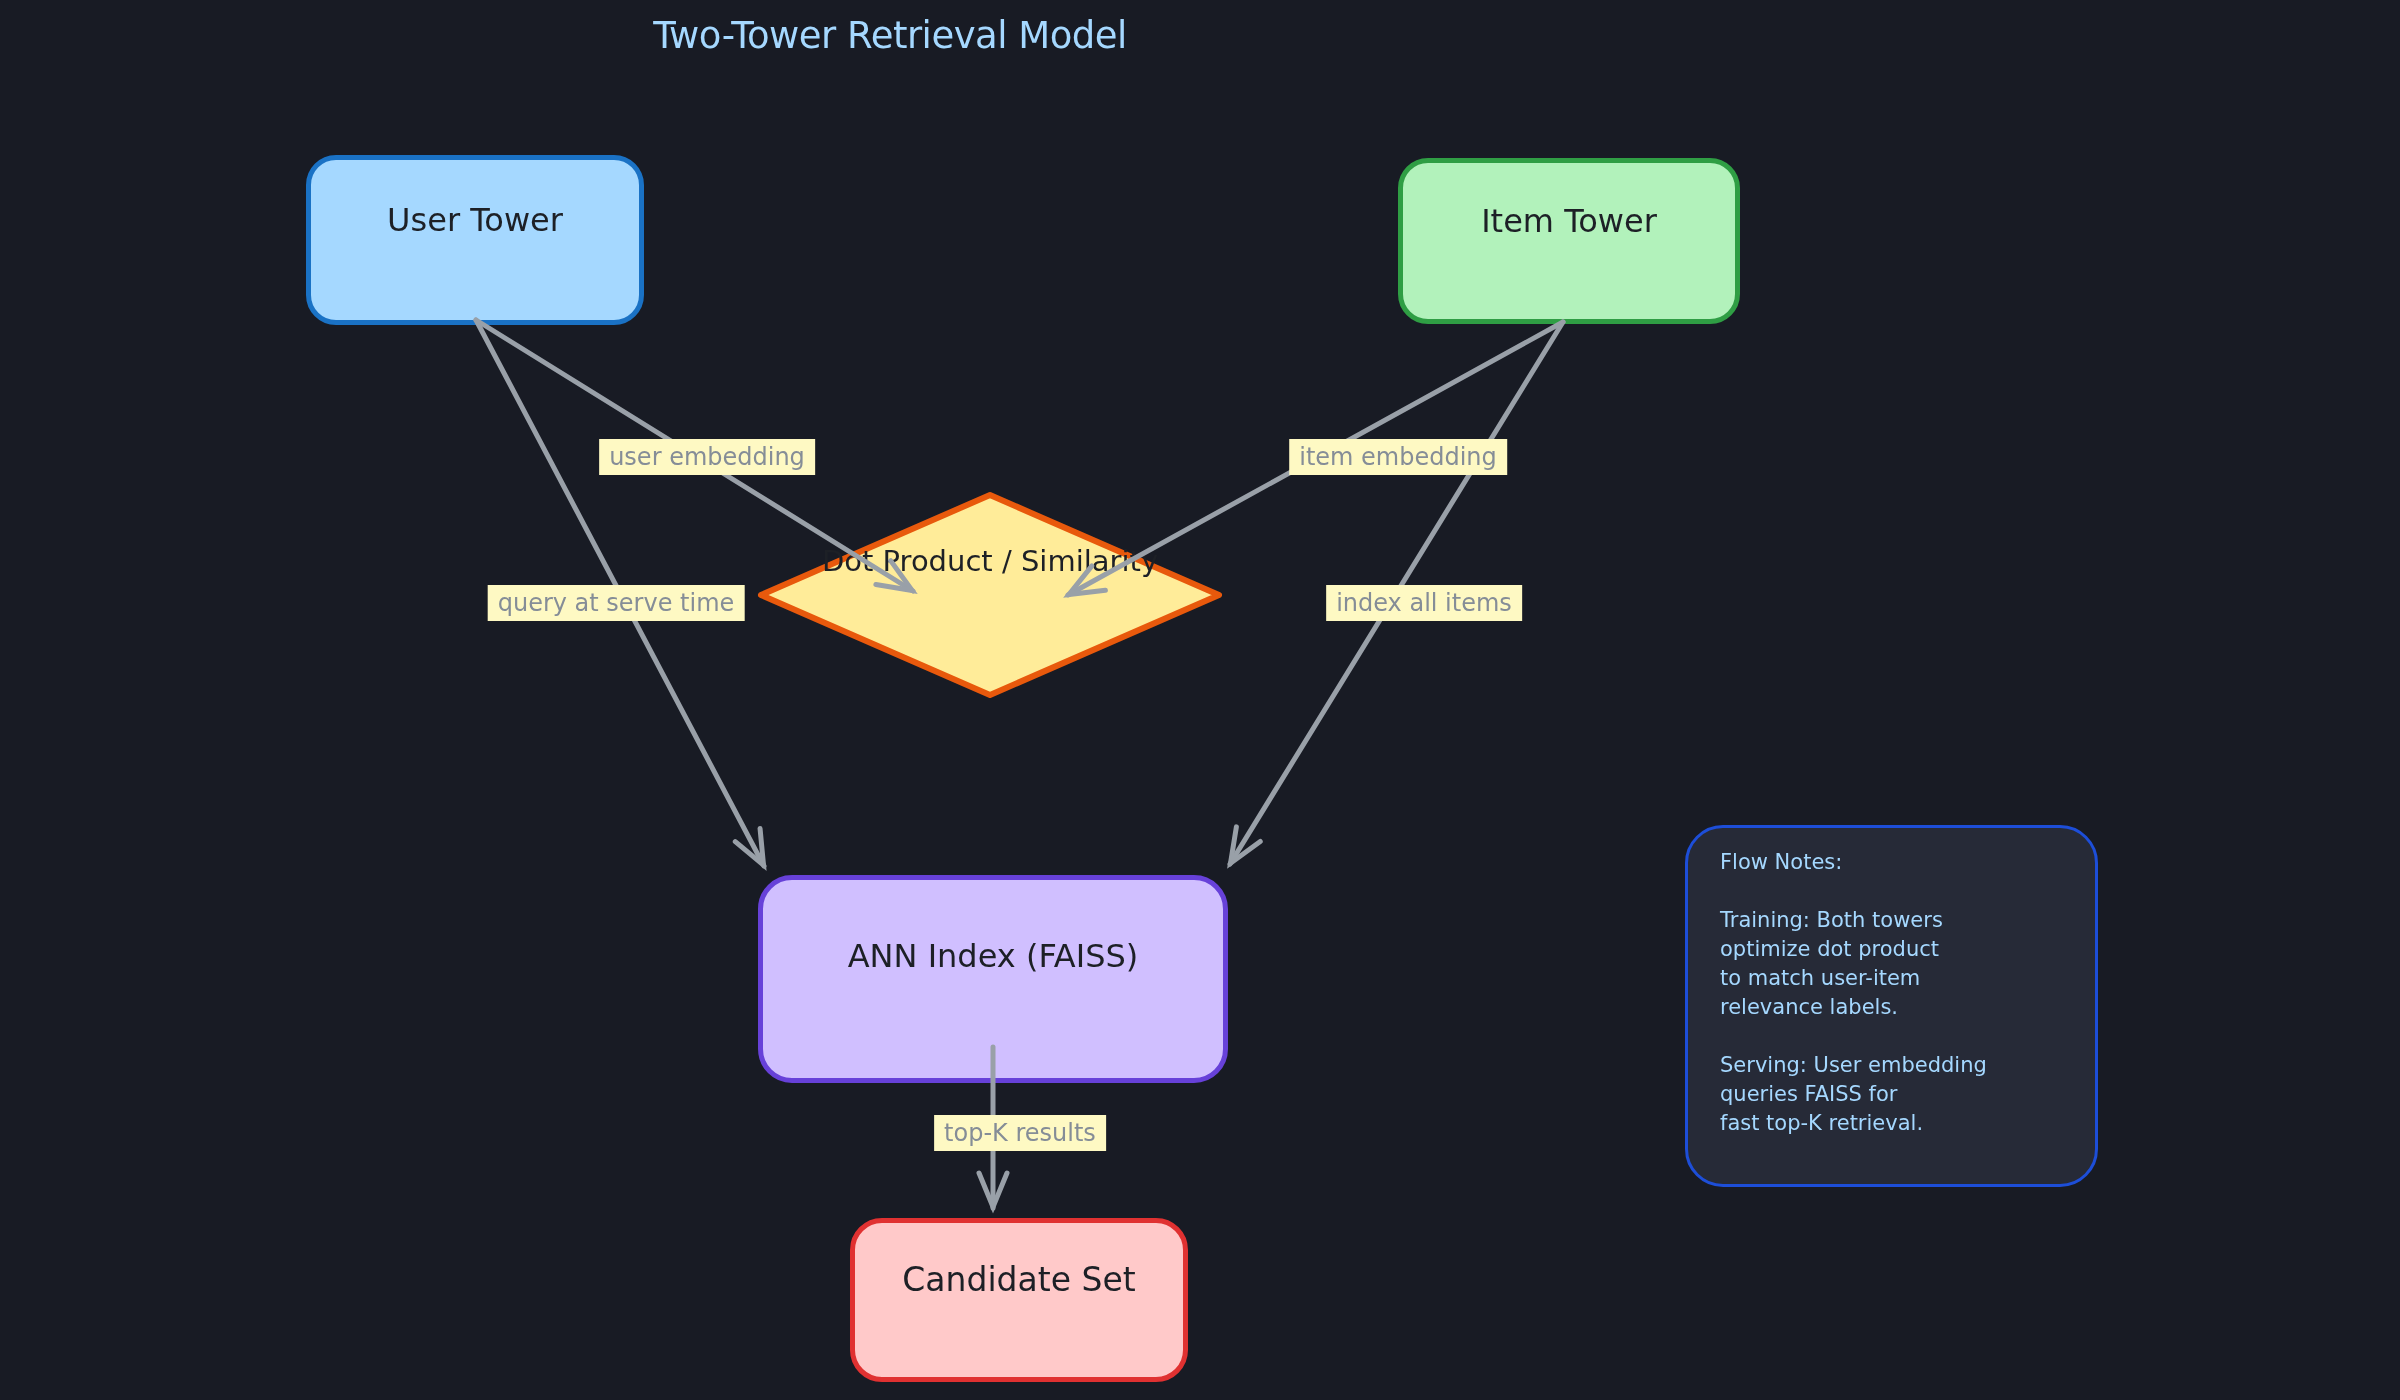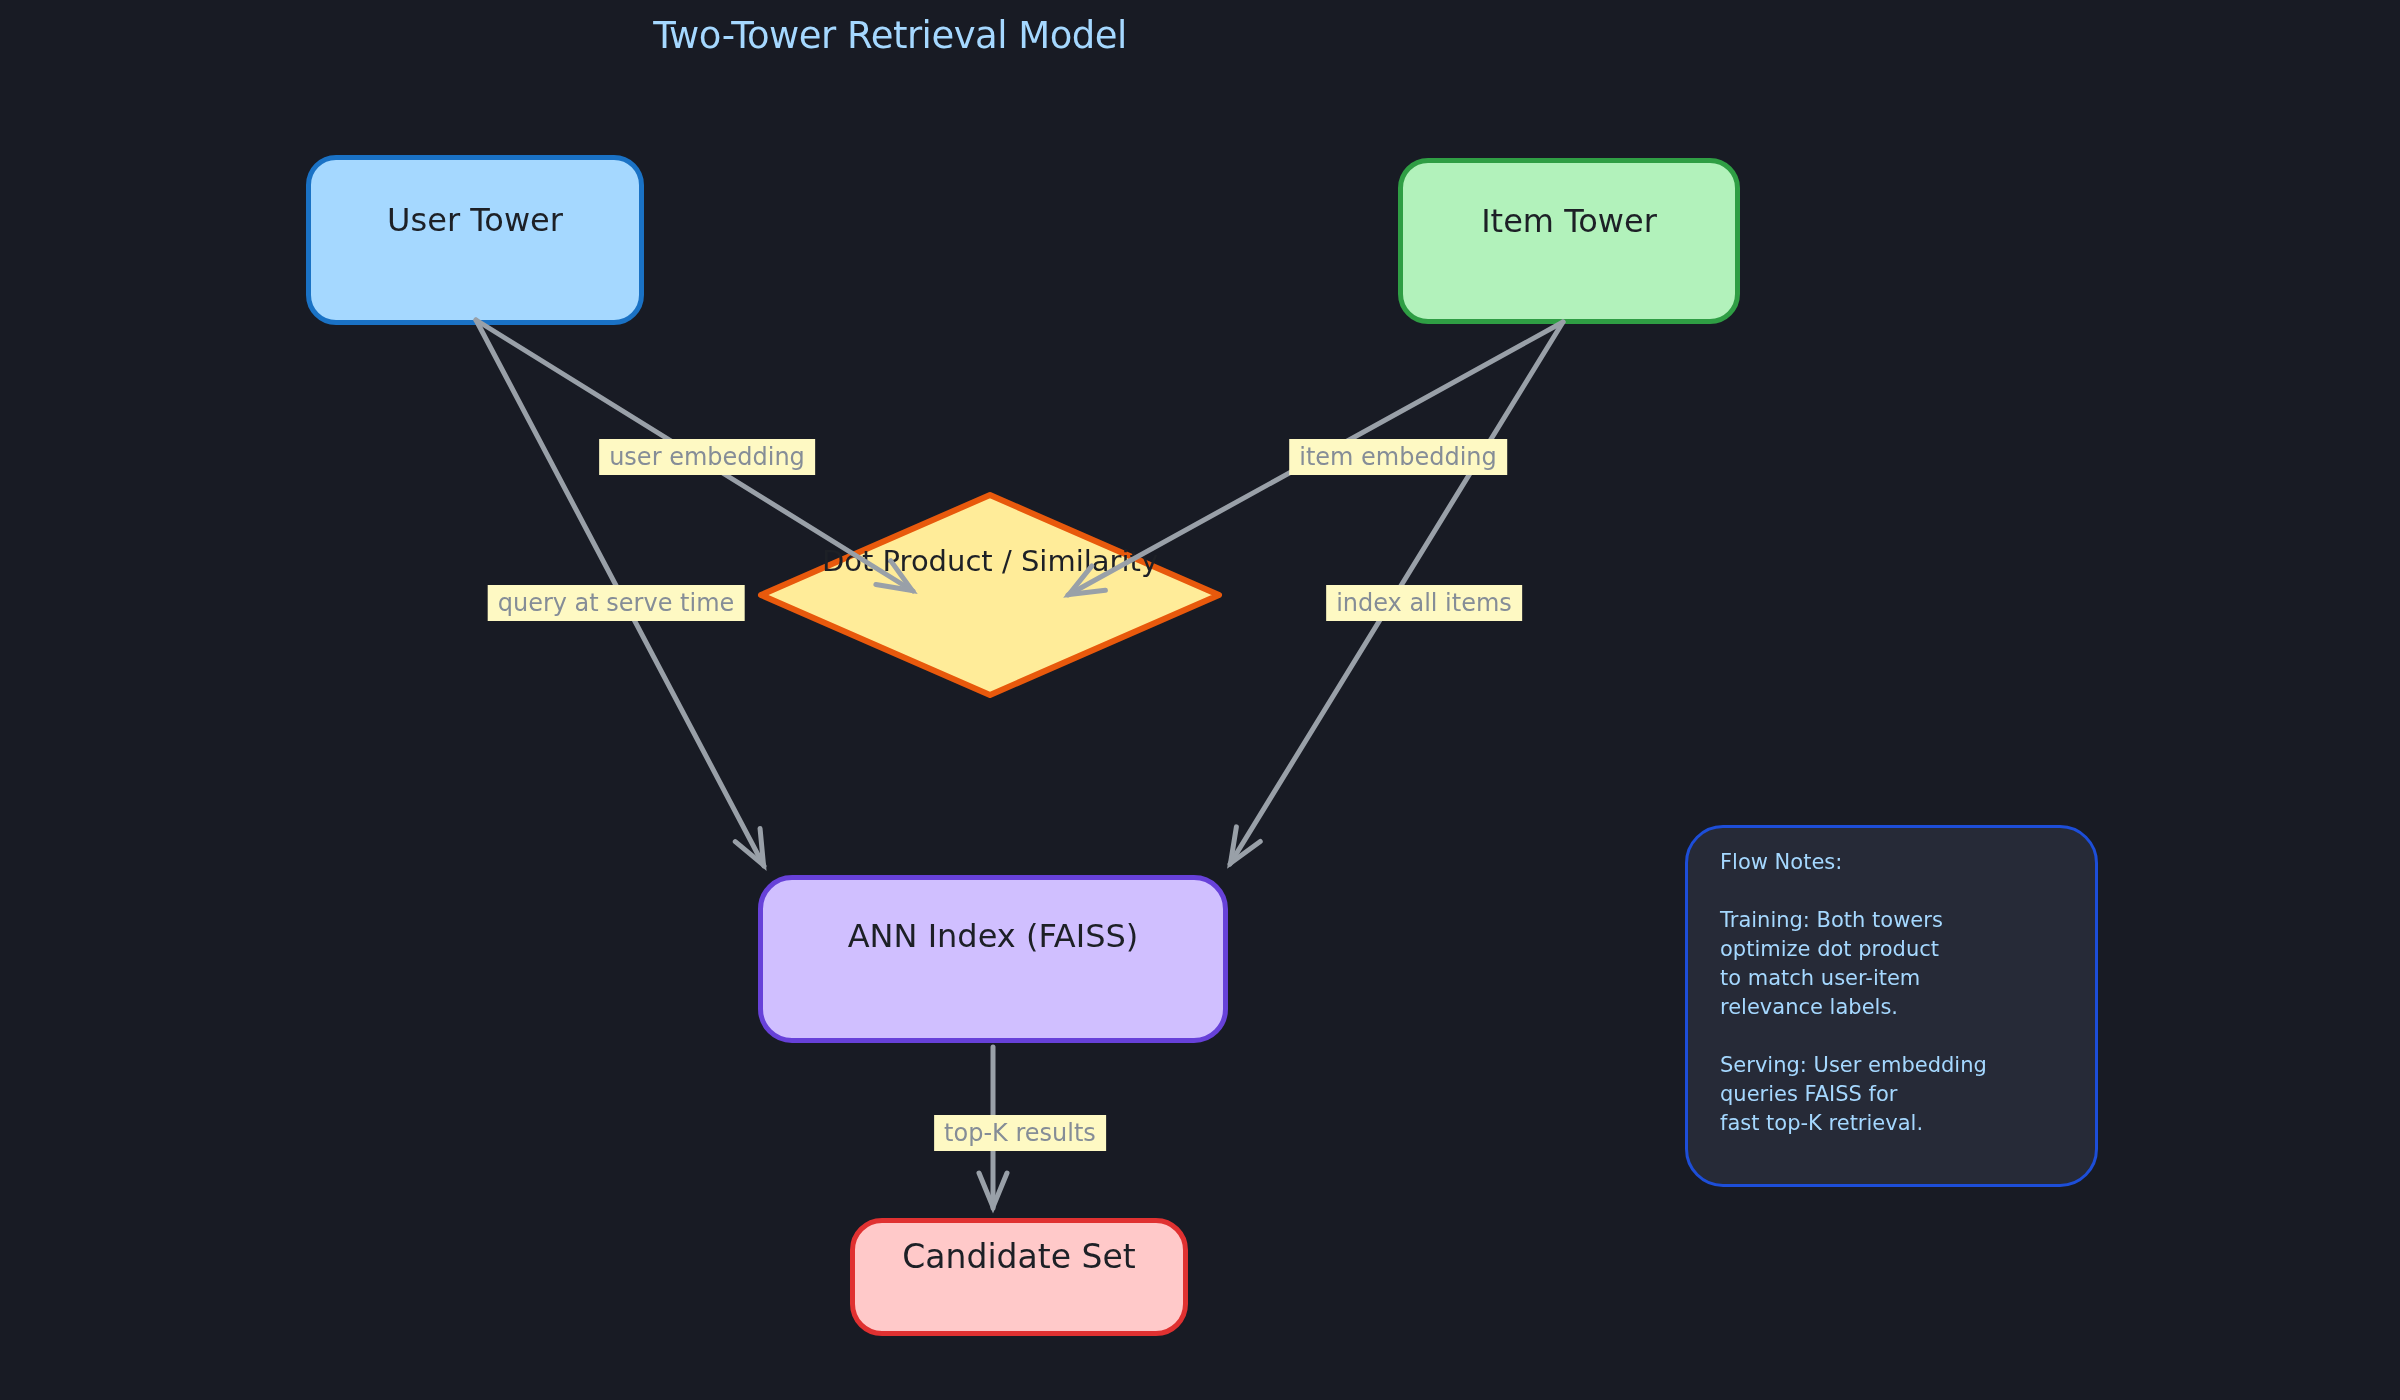--- a/index.html
+++ b/index.html
@@ -28,26 +28,26 @@
     left:306px;top:155px;width:338px;height:170px;
     background:#a5d8ff;border:5px solid #1a72c5;border-radius:30px;
     padding-bottom:40px;
   }
   #node-item-tower{
     left:1398px;top:158px;width:342px;height:166px;
     background:#b2f2bb;border:5px solid #2f9e44;border-radius:30px;
     padding-bottom:40px;
   }
   #node-ann-index{
-    left:758px;top:875px;width:470px;height:168px;
+    left:758px;top:875px;width:470px;height:208px;
     background:#d0bfff;border:5px solid #6741d9;border-radius:34px;
     padding-bottom:46px;
   }
   #node-candidate-set{
-    left:850px;top:1218px;width:338px;height:118px;
+    left:850px;top:1218px;width:338px;height:164px;
     background:#ffc9c9;border:5px solid #e03131;border-radius:32px;
     padding-bottom:42px;font-size:33px;
   }
 
   
   #node-dot-product{
     position:absolute;left:754px;top:488px;width:472px;height:214px;
   }
   #node-dot-product svg{position:absolute;inset:0;}
   #node-dot-product .node-label{

